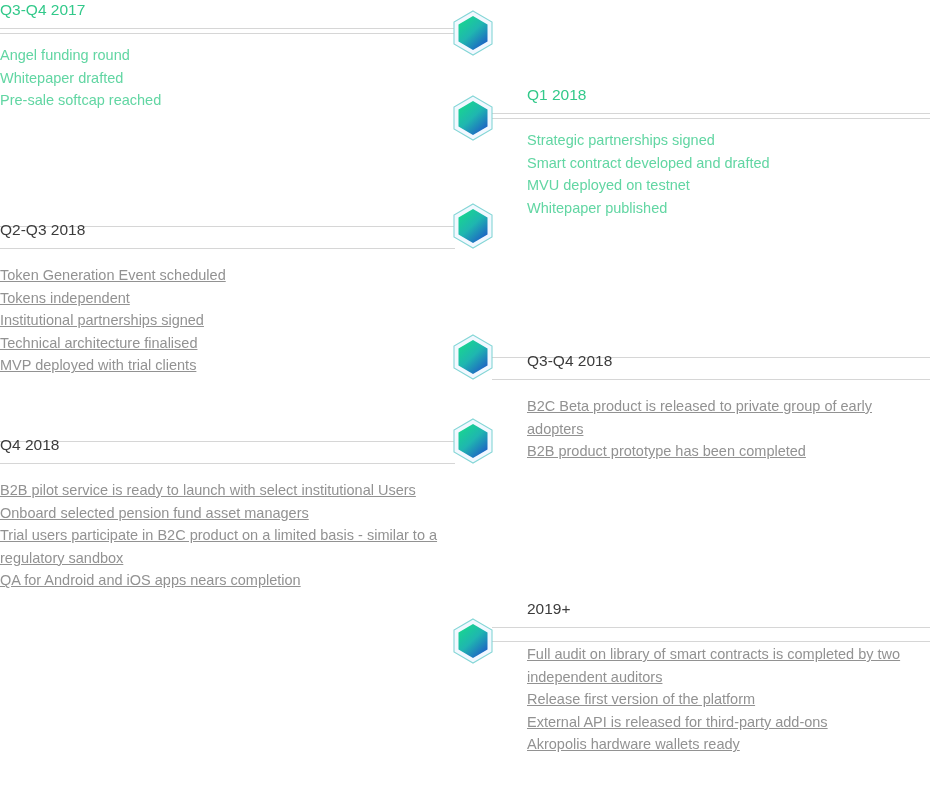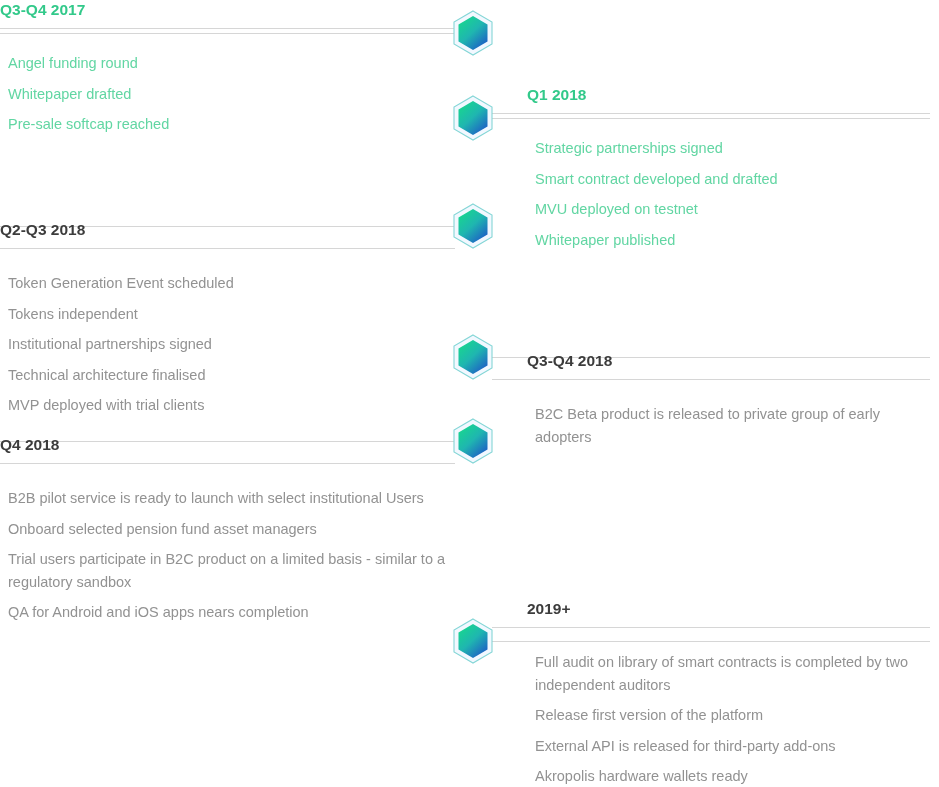--- a/index.html
+++ b/index.html
@@ -24,21 +24,21 @@
 
   
   .milestone {
     position: absolute;
   }
   .milestone.left  { left: 0px;   width: 455px; }
   .milestone.right { left: 492px; width: 438px; }
 
   .ms-heading {
     font-size: 15.5px;
-    font-weight: bold;
+    font-weight: normal;
     line-height: 20px;
     margin: 0;
     white-space: nowrap;
   }
   .milestone.right .ms-heading { padding-left: 35px; }
 
   .ms-rule {
     height: 1px;
     background: #d6d6d6;
     margin-top: 8px;
@@ -47,27 +47,27 @@
 
   .ms-items {
     list-style: none;
     margin: 0;
     padding: 0;
     padding-top: 15px;
     font-size: 14.5px;
     line-height: 22.6px;
   }
   .milestone.right .ms-items { padding-left: 35px; }
-  .ms-items li { margin: 8px; padding: 0; }
+  .ms-items li { margin: 0; padding: 0; }
 
   
   .done  .ms-heading { color: #32c98a; }
   .done  .ms-items   { color: #62d6a3; }
   .todo  .ms-heading { color: #3c3c3c; margin-top: 27px; }
-  .todo  .ms-items   { color: #929292; }
+  .todo  .ms-items   { color: #929292; text-decoration: underline; }
 
   
   .connector {
     position: absolute;
     height: 1px;
     background: #d6d6d6;
   }
 
   
   .node {
@@ -120,20 +120,21 @@
       <li>Technical architecture finalised</li>
       <li>MVP deployed with trial clients</li>
     </ul>
   </div>
 
   <div class="milestone right todo" style="top:324px;">
     <div class="ms-heading">Q3-Q4 2018</div>
     <div class="ms-rule"></div>
     <ul class="ms-items">
       <li>B2C Beta product is released to private group of early adopters</li>
+      <li>B2B product prototype has been completed</li>
     </ul>
   </div>
 
   <div class="milestone left todo" style="top:408px;">
     <div class="ms-heading">Q4 2018</div>
     <div class="ms-rule"></div>
     <ul class="ms-items">
       <li>B2B pilot service is ready to launch with select institutional Users</li>
       <li>Onboard selected pension fund asset managers</li>
       <li>Trial users participate in B2C product on a limited basis - similar to a regulatory sandbox</li>

